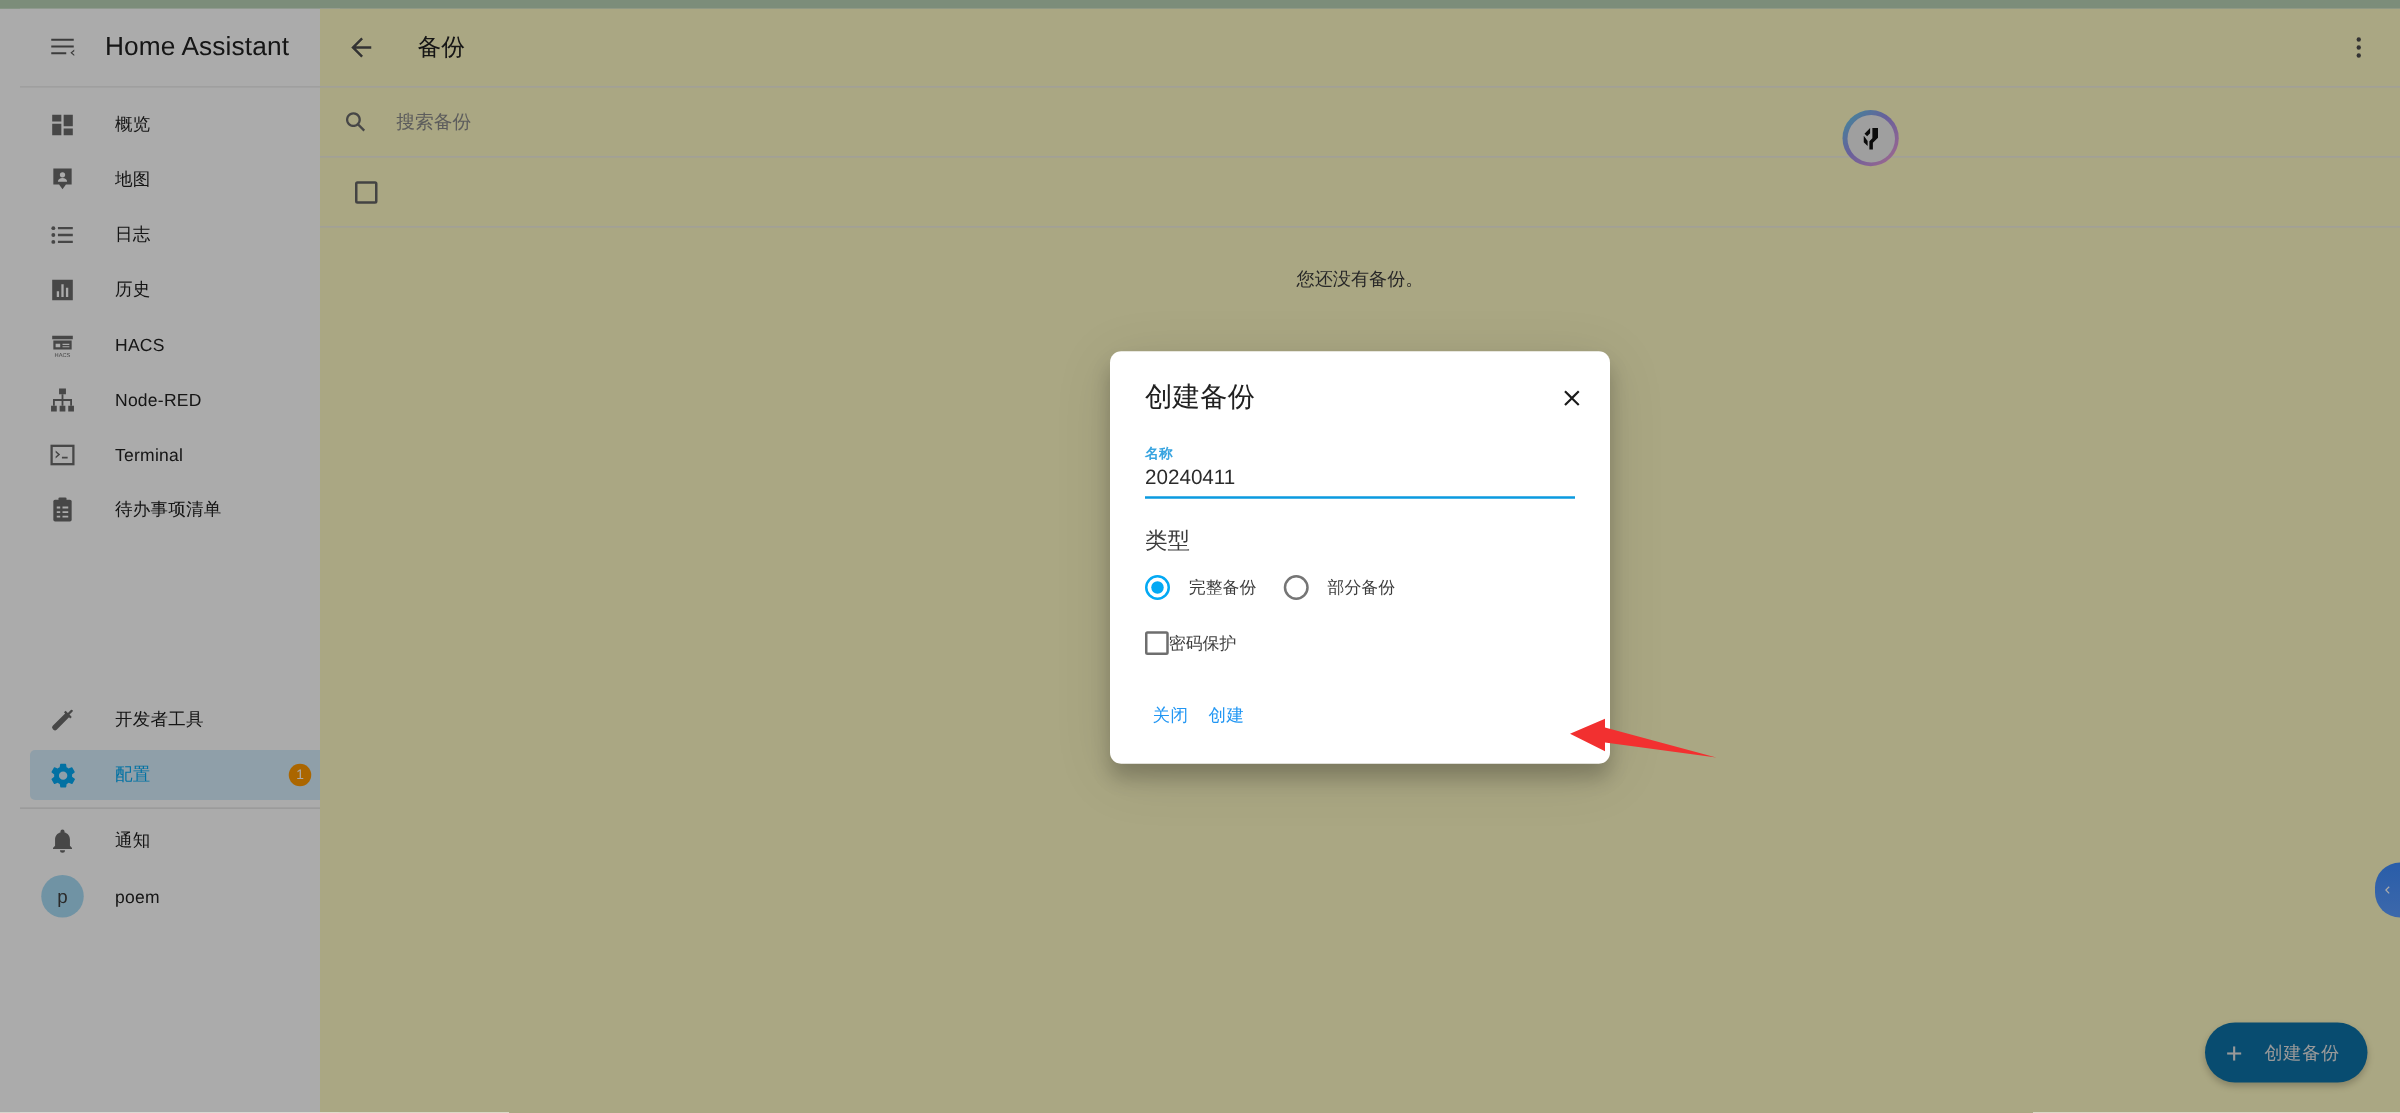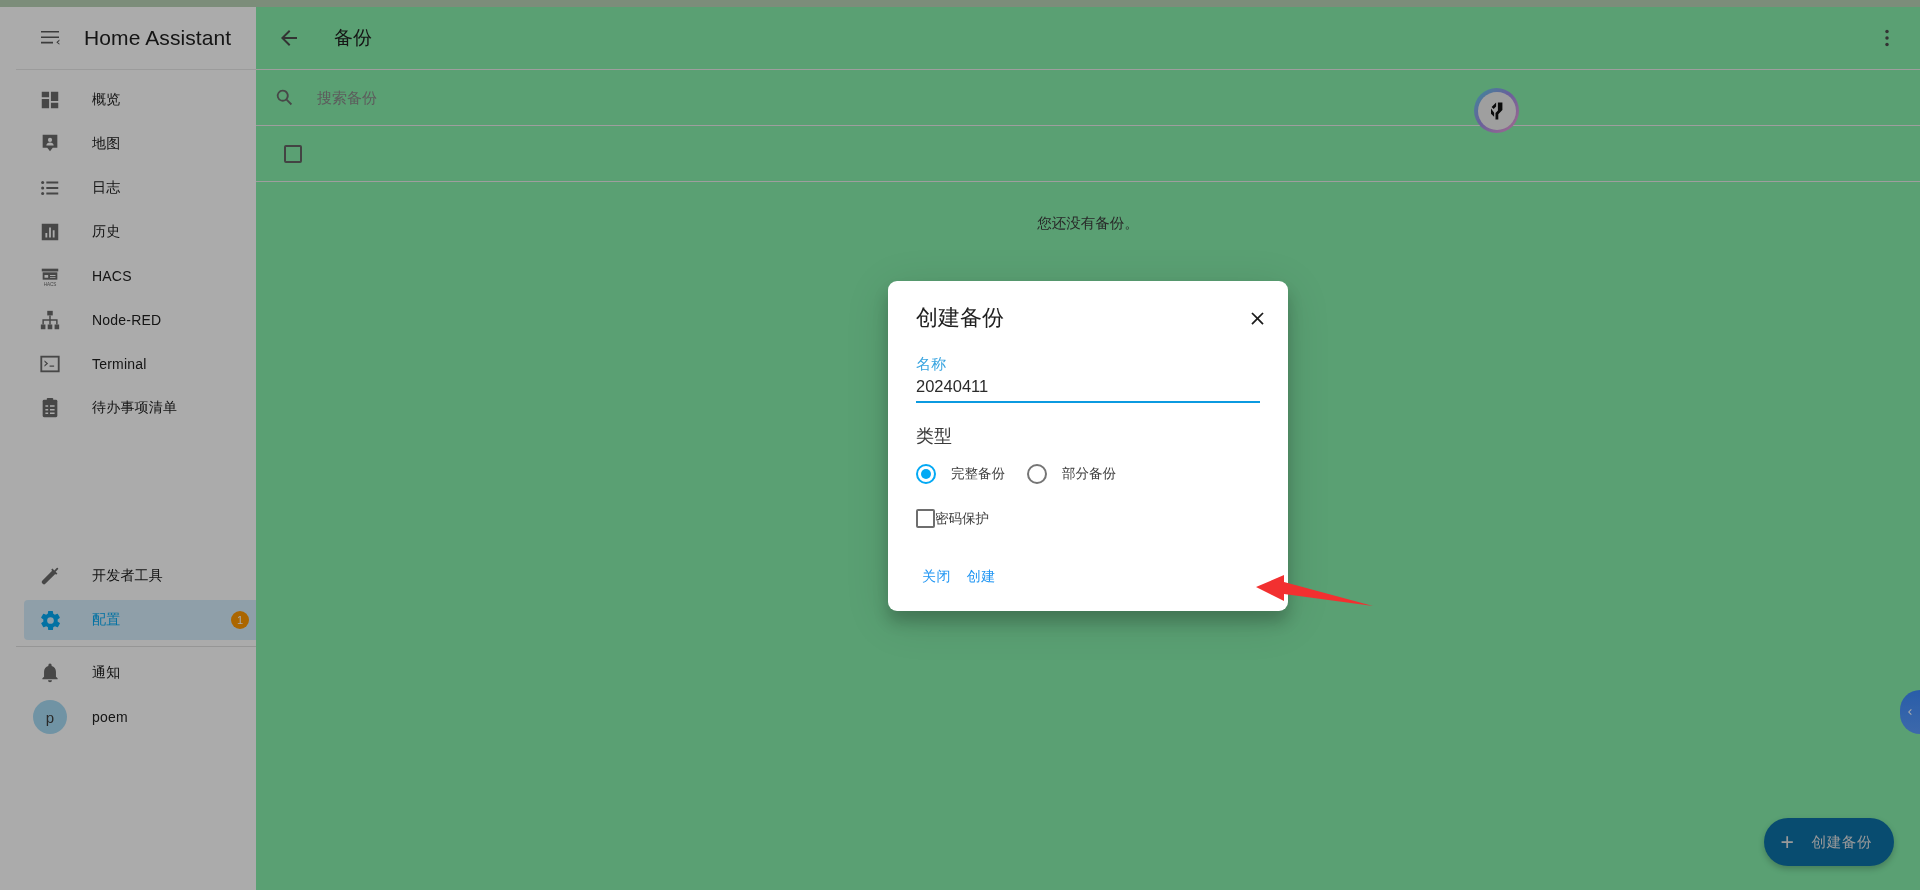--- a/index.html
+++ b/index.html
@@ -69,21 +69,21 @@
     background: #a8dcf5; color: #3f3f3f; font-size: 15px;
     display: flex; align-items: center; justify-content: center;
     flex: 0 0 auto; margin-left: -5px;
   }
   .nav-item.user .lbl { margin-left: 25px; }
 
   
   .main {
     position: absolute; top: 7px; left: 256px;
     width: 1664px; height: 883px;
-    background: #86efac;
+    background: #fef9c3;
   }
   .appbar {
     height: 63px; display: flex; align-items: center;
     padding: 0 10px; border-bottom: 1px solid #ececec;
   }
   .iconbtn {
     width: 46px; height: 46px; border-radius: 50%;
     display: flex; align-items: center; justify-content: center;
     color: #4d4d4d; cursor: pointer; flex: 0 0 auto;
   }
@@ -166,21 +166,21 @@
   .dlg-head {
     display: flex; align-items: flex-start;
     padding: 24px 16px 0 28px;
   }
   .dlg-title { font-size: 22px; color: #212121; flex: 1 1 auto; line-height: 1.2; }
   .dlg-close {
     width: 30px; height: 30px; display: flex; align-items: center; justify-content: center;
     cursor: pointer; color: #1c1c1c; margin-top: -2px;
   }
   .dlg-body { padding: 22px 28px 0 28px; }
-  .field-label { font-size: 15px; color: #38a4e0; font-weight: 400; letter-spacing: .3px; }
+  .field-label { font-size: 11px; color: #38a4e0; font-weight: 700; letter-spacing: .3px; }
   .field-value { font-size: 16.5px; color: #2b2b2b; margin-top: 3px; padding-bottom: 5px; }
   .field-underline { height: 2px; background: #0b9ae0; }
   .section-label { font-size: 18px; color: #3c3c3c; margin-top: 21px; }
   .radio-row { display: flex; align-items: center; margin-top: 16px; }
   .radio {
     width: 20px; height: 20px; border-radius: 50%;
     border: 2px solid #757575; flex: 0 0 auto;
     display: flex; align-items: center; justify-content: center; cursor: pointer;
   }
   .radio.checked { border-color: #03a9f4; }

